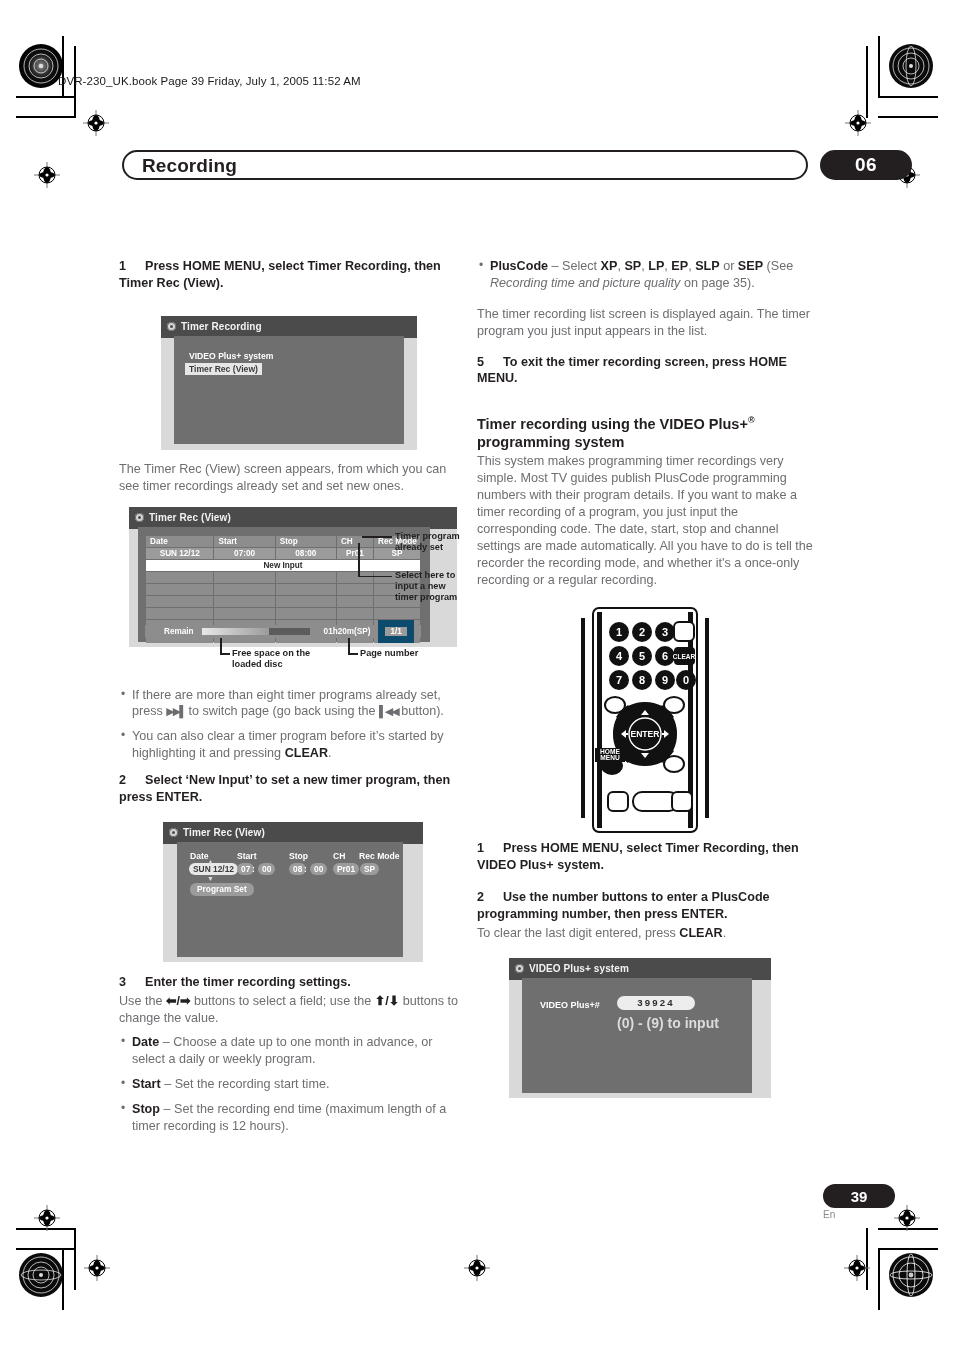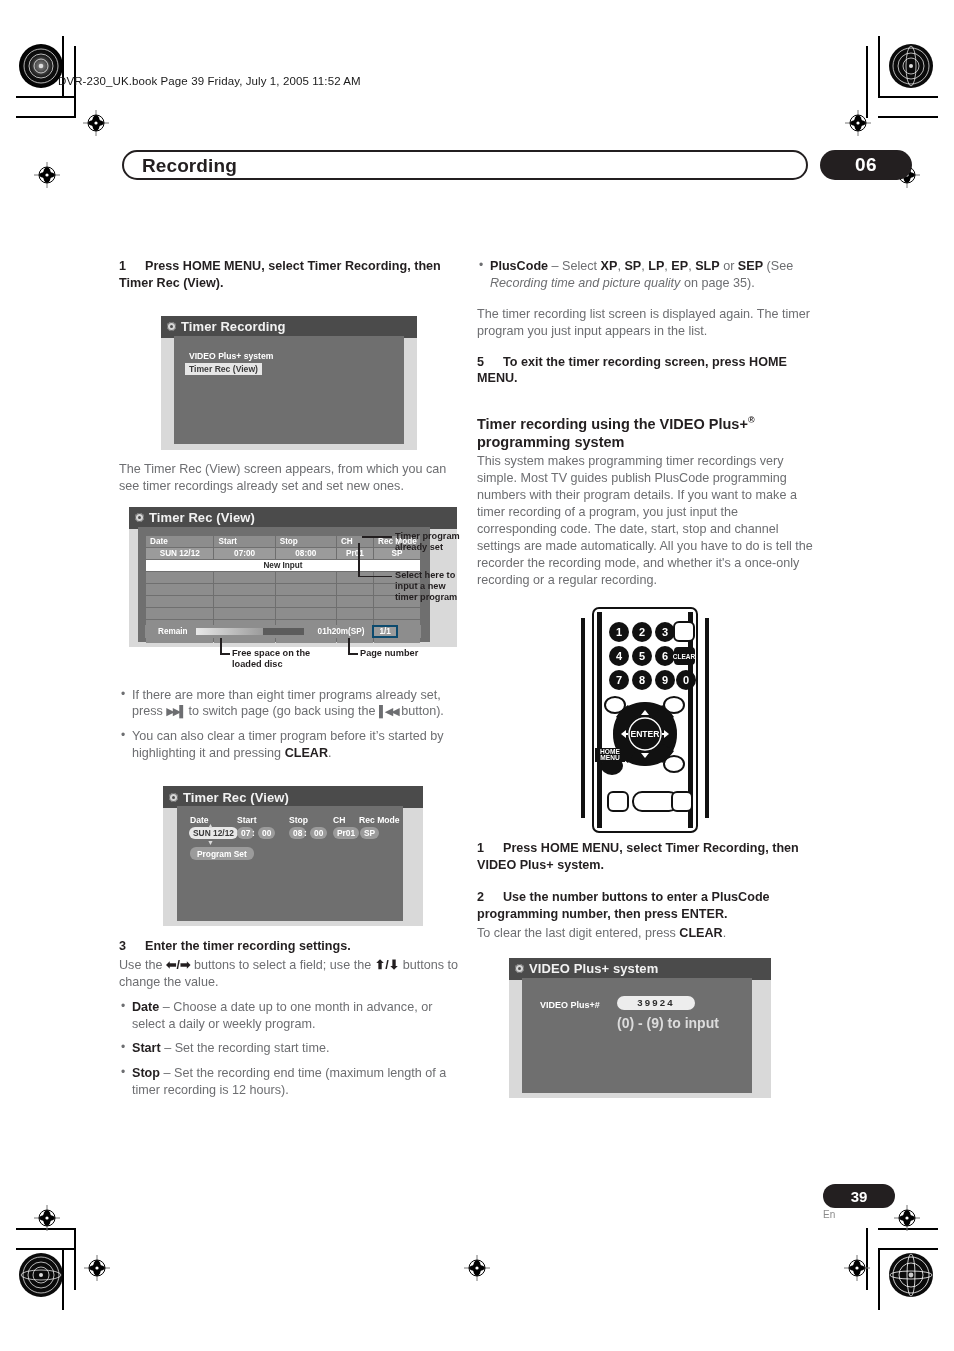--- a/index.html
+++ b/index.html
@@ -75,21 +75,21 @@
   h2.sec {
     font-size:14.5px; font-weight:bold; line-height:1.22;
     color:#231f20; margin:0 0 2px 0;
   }
   h2.sec sup { font-size:9px; vertical-align:super; }
 
   
   .osd { position:absolute; background:#d9d9d9; }
   .osd-title {
     height:22px; background:#4b4b4b; color:#f2f2f2;
-    font-size:13px; font-weight:bold;
+    font-size:10px; font-weight:bold;
     display:flex; align-items:center; padding-left:6px;
     letter-spacing:0.1px;
   }
   .osd-disc {
     width:9px; height:9px; border-radius:50%;
     background:#d6d6d6; margin-right:5px; flex:0 0 auto;
     position:relative;
     box-shadow: inset 0 0 0 1px #6a6a6a;
   }
   .osd-disc::after{
@@ -118,21 +118,21 @@
     position:absolute; background:#8d8d8d; color:#fff;
     font-size:8.2px; font-weight:bold;
     display:flex; align-items:center;
   }
   .rb-meter {
     height:7px; background:#5c5c5c; position:relative; flex:0 0 auto;
     border:0;
   }
   .rb-meter i { position:absolute; left:0; top:0; bottom:0; display:block; }
   .pagebox {
-    background:#9b9b9b; border:2px solid #0c4a6e; padding:0 5px;
+    background:#9b9b9b; border:7px solid #0c4a6e; padding:0 5px;
     font-size:8.2px; font-weight:bold; color:#fff;
   }
 
   
   .fieldrow { position:absolute; font-size:8.6px; font-weight:bold; color:#ffffff; }
   .pill { background:#9b9b9b; color:#fff; padding:1px 4px; border-radius:6px;
           font-size:8.4px; font-weight:bold; display:inline-block; }
   .pill.hl { background:#e8e8e8; color:#3a3a3a; }
 
   
@@ -447,21 +447,21 @@
                 <td></td>
                 <td></td>
                 <td></td>
                 <td></td>
                 <td></td>
               </tr>
         </tbody>
           </table>
 
         <div class="remainbar" style="left:7px;bottom:4px;width:276px;height:13px;">
-          <span style="margin-left:13px;">Remain</span>
+          <span style="margin-left:19px;">Remain</span>
           <span class="rb-meter" style="width:108px;margin-left:8px;">
             <i style="width:62%;background:linear-gradient(to right,#e8e8e8,#9b9b9b);"></i>
           </span>
           <span style="margin-left:14px;">01h20m(SP)</span>
           <span class="pagebox" style="margin-left:8px;">1/1</span>
         </div>
       </div>
     </div>
 
     <div class="lead" style="left:243px;top:29.5px;width:30px;height:1.5px;"></div>
@@ -498,20 +498,23 @@
       <span style="letter-spacing:-2px;font-size:11px;">▌◀◀</span>
       button).
     </li>
     <li>
       You can also clear a timer program before it’s started by highlighting it and pressing <b>CLEAR</b>.
     </li>
   </ul>
 
   <div style="height:2px;"></div>
 
+  <p class="step">
+    <span class="n">2</span><span>Select ‘New Input’ to set a new timer program, then press ENTER.</span>
+  </p>
 
   <div style="height:14px;"></div>
 
   <div style="position:relative;height:148px;">
     <div class="osd" style="left:44px;top:0;width:260px;height:140px;">
       <div class="osd-title">
         <span class="osd-disc"></span>
         <span>Timer Rec (View)</span>
       </div>
       <div class="osd-body" style="left:14px;top:20px;width:226px;bottom:5px;">

